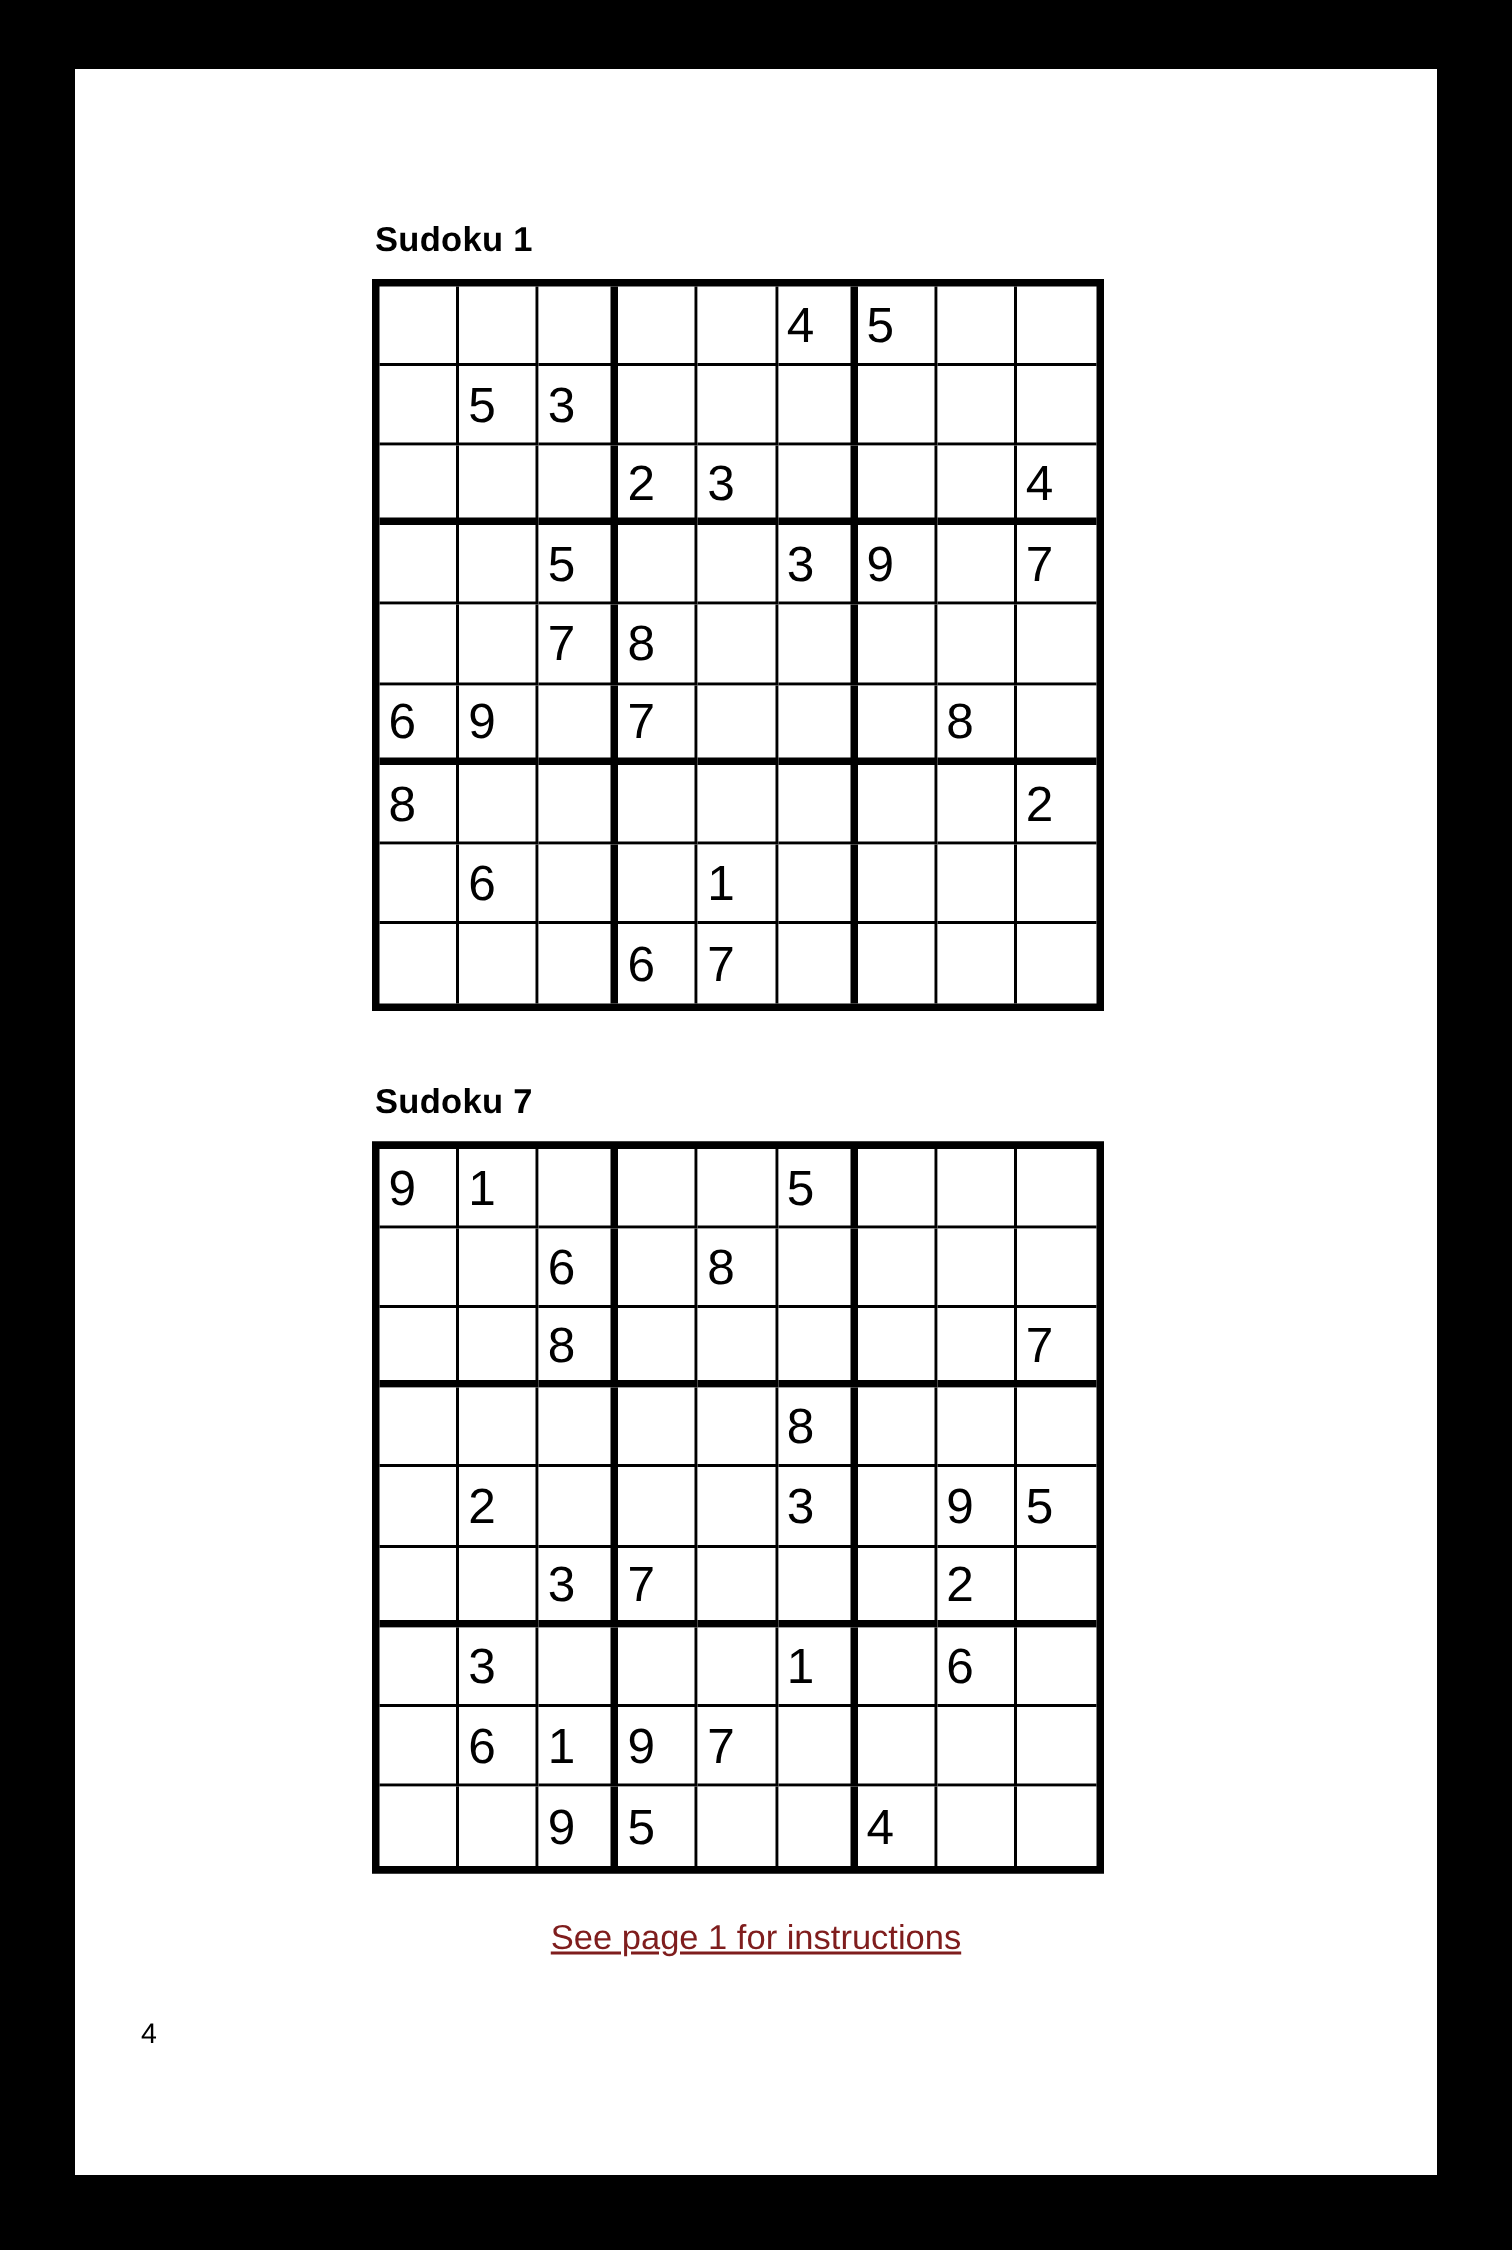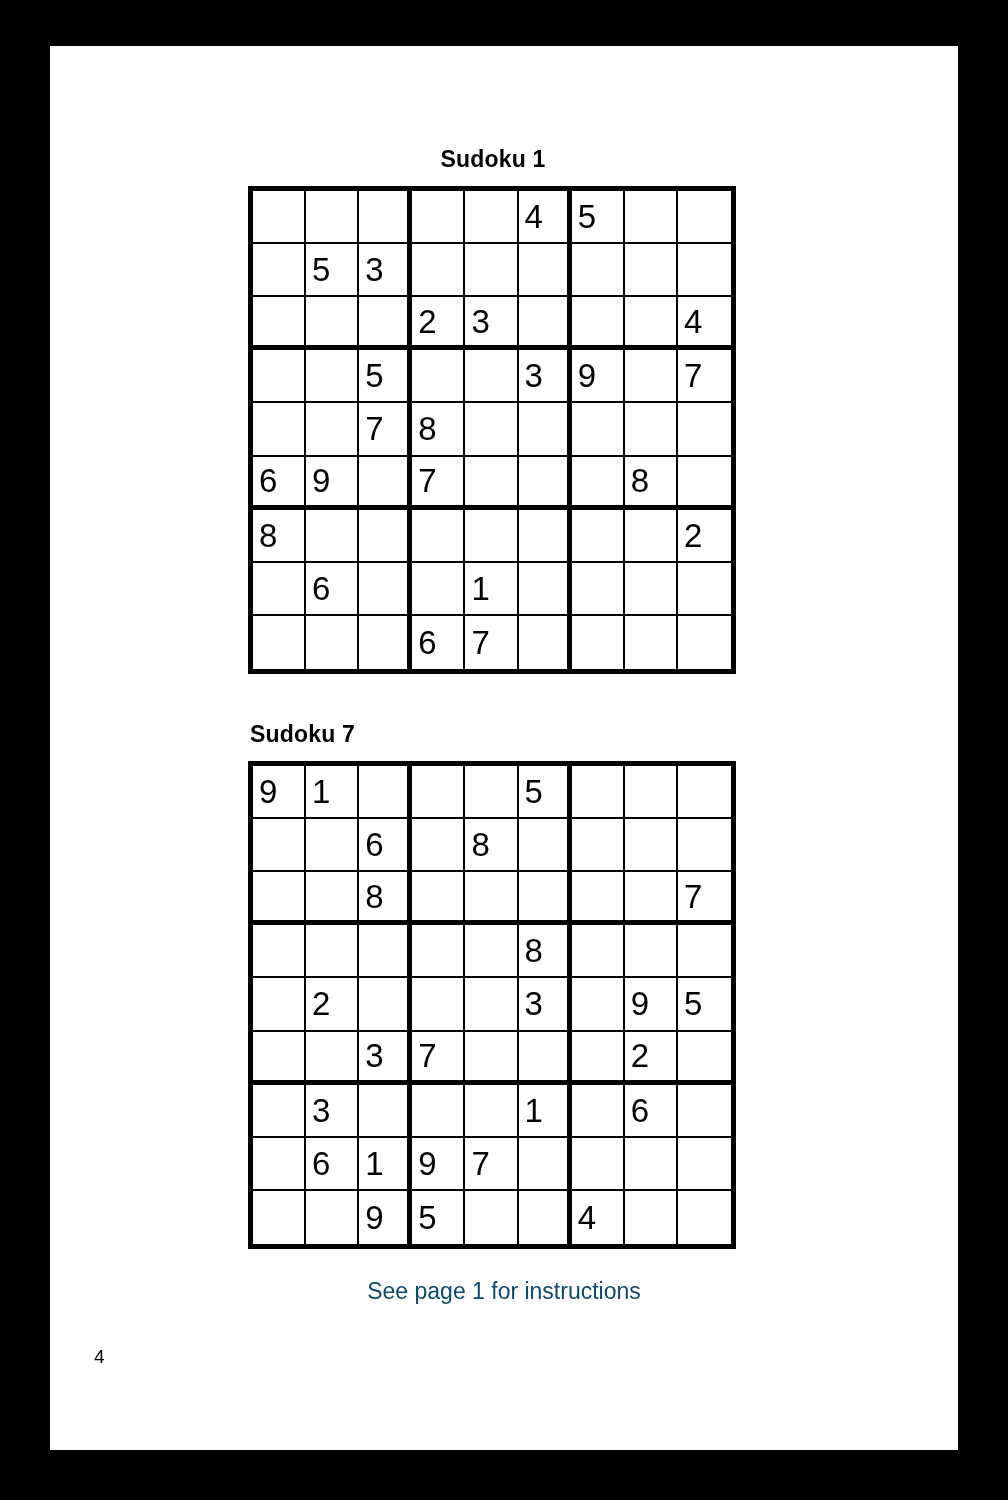--- a/index.html
+++ b/index.html
@@ -17,21 +17,21 @@
     position: absolute;
     left: 50px;
     top: 46px;
     width: 908px;
     height: 1404px;
     background: #ffffff;
   }
   .puzzle-block {
     position: absolute;
   }
-  #puzzle-0 { left: 198px; top: 100px; text-align: center; }
+  #puzzle-0 { left: 198px; top: 100px; }
   #puzzle-1 { left: 198px; top: 675px; }
 
   .puzzle-title {
     font-size: 23px;
     font-weight: bold;
     color: #000000;
     margin: 0 0 13px 2px;
     letter-spacing: 0.2px;
   }
   .grid {
@@ -63,21 +63,22 @@
   .cell.col-last { border-right: none; }
   .cell.row-last { border-bottom: none; }
 
   .footer-note {
     position: absolute;
     left: 0;
     top: 1232px;
     width: 908px;
     text-align: center;
     font-size: 23px;
-    color: #0c4a6e;
+    color: #7f1d1d;
+    text-decoration: underline;
   }
   .page-number {
     position: absolute;
     left: 44px;
     top: 1300px;
     font-size: 19px;
     color: #000000;
   }
 </style>
 </head>

